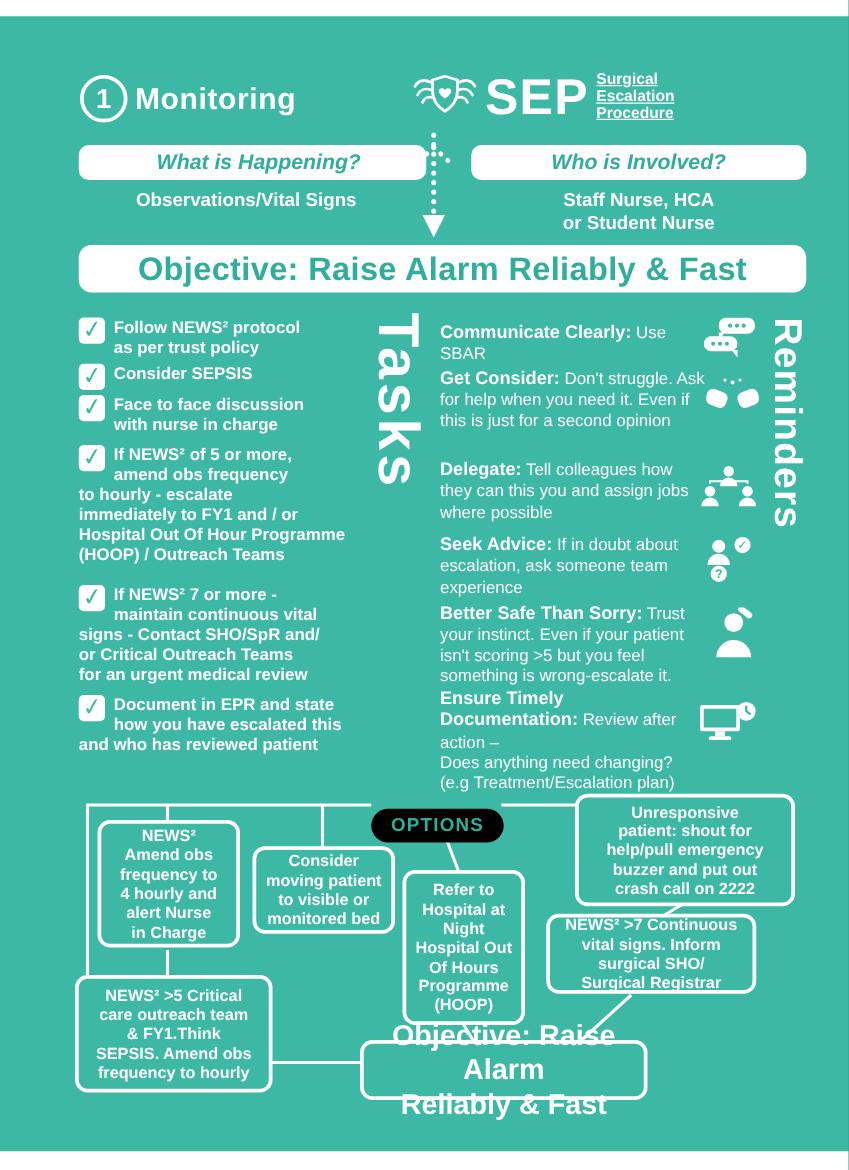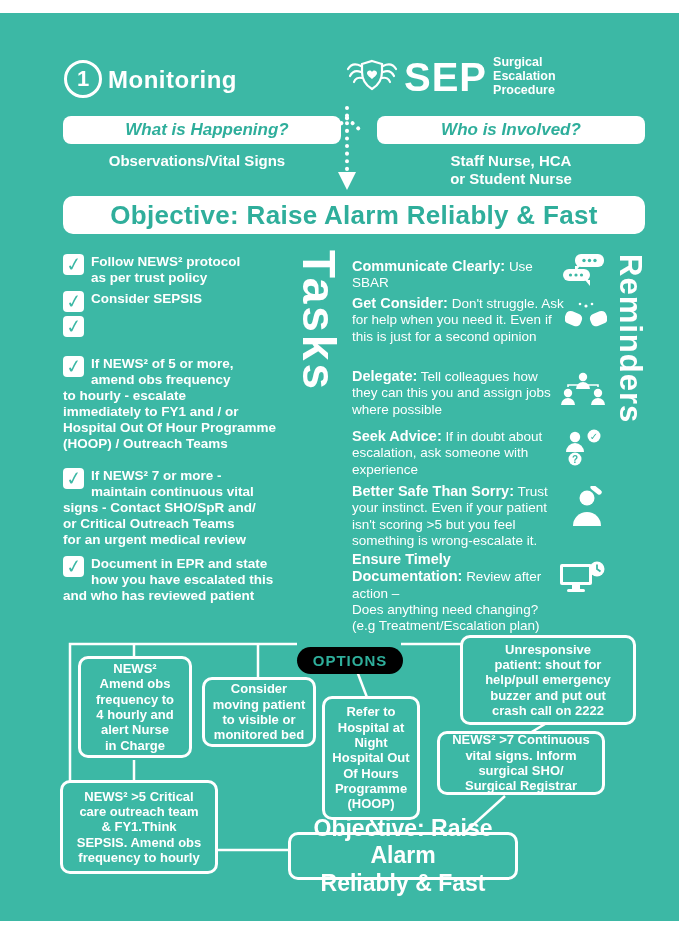--- a/index.html
+++ b/index.html
@@ -14,23 +14,23 @@
   .strip.bottom{bottom:0;height:15px;}
 
   
   .step-badge{
     position:absolute;left:64px;top:60px;width:32px;height:32px;
     border:3px solid #fff;border-radius:50%;
     display:flex;align-items:center;justify-content:center;
     font-weight:bold;font-size:22px;
   }
   .step-title{position:absolute;left:108px;top:66px;font-size:24px;font-weight:bold;letter-spacing:.5px;}
-  .logo{position:absolute;left:346px;top:54px;display:flex;align-items:center;gap:6px;}
+  .logo{position:absolute;left:330px;top:54px;display:flex;align-items:center;gap:6px;}
   .logo-acronym{font-size:40px;font-weight:bold;letter-spacing:1px;line-height:1;}
-  .logo-sub{font-size:12.5px;font-weight:bold;line-height:1.1;}
+  .logo-sub{font-size:12.5px;font-weight:bold;line-height:1.1;text-decoration:underline;}
 
   
   .pill{
     position:absolute;top:116px;width:268px;height:28px;background:#fff;border-radius:8px;
     color:#2fae9b;display:flex;align-items:center;justify-content:center;
     font-style:italic;font-weight:bold;font-size:17px;
   }
   .pill.left{left:63px;padding-left:10px;}
   .pill.right{left:377px;}
   .sub{position:absolute;width:268px;text-align:center;font-weight:bold;font-size:15px;line-height:1.2;}
@@ -140,20 +140,22 @@
   <div class="task" style="top:291px">
     <span class="checkbox">
         <span class="tick">✓</span>
       </span>
     <span class="pre">Consider SEPSIS</span>
   </div>
   <div class="task" style="top:316px">
     <span class="checkbox">
         <span class="tick">✓</span>
       </span>
+    <span class="pre">Face to face discussion
+with nurse in charge</span>
   </div>
   <div class="task" style="top:356px">
     <span class="checkbox">
         <span class="tick">✓</span>
       </span>
     <span class="pre">If NEWS² of 5 or more,
 amend obs frequency
 to hourly - escalate
 immediately to FY1 and / or
 Hospital Out Of Hour Programme
@@ -185,21 +187,21 @@
   <div class="reminder" style="top:295px">
     <span class="rem-title">Get Consider:</span>
     <span class="pre">Don't struggle. Ask for help when you need it. Even if this is just for a second opinion</span>
   </div>
   <div class="reminder" style="top:368px">
     <span class="rem-title">Delegate:</span>
     <span class="pre">Tell colleagues how they can this you and assign jobs where possible</span>
   </div>
   <div class="reminder" style="top:428px">
     <span class="rem-title">Seek Advice:</span>
-    <span class="pre">If in doubt about escalation, ask someone with experience</span>
+    <span class="pre">If in doubt about escalation, ask someone team experience</span>
   </div>
   <div class="reminder" style="top:483px">
     <span class="rem-title">Better Safe Than Sorry:</span>
     <span class="pre">Trust your instinct. Even if your patient isn't scoring &gt;5 but you feel something is wrong-escalate it.</span>
   </div>
   <div class="reminder" style="top:551px">
     <span class="rem-title">Ensure Timely Documentation:</span>
     <span class="pre">Review after action –
 Does anything need changing?
 (e.g Treatment/Escalation plan)</span>

